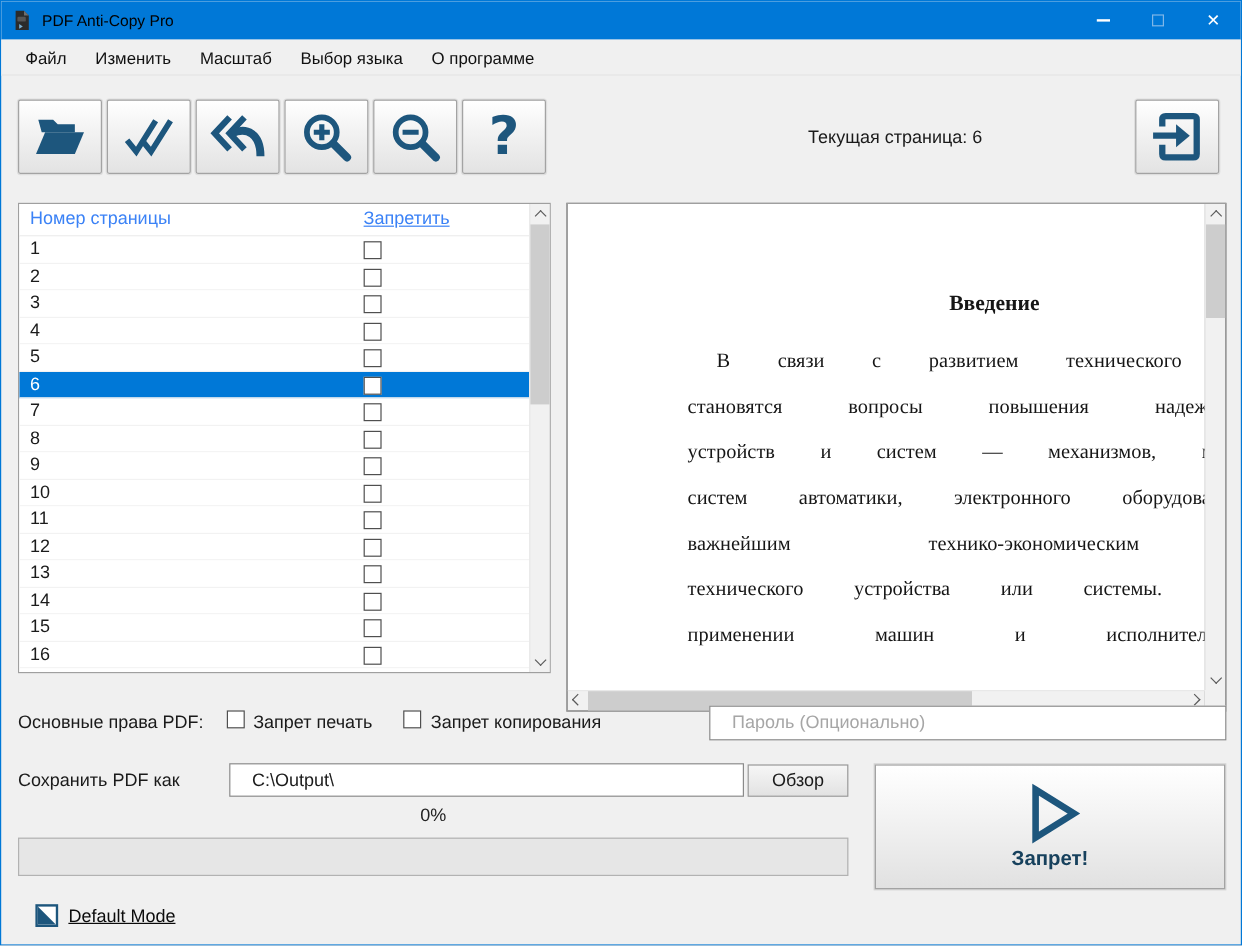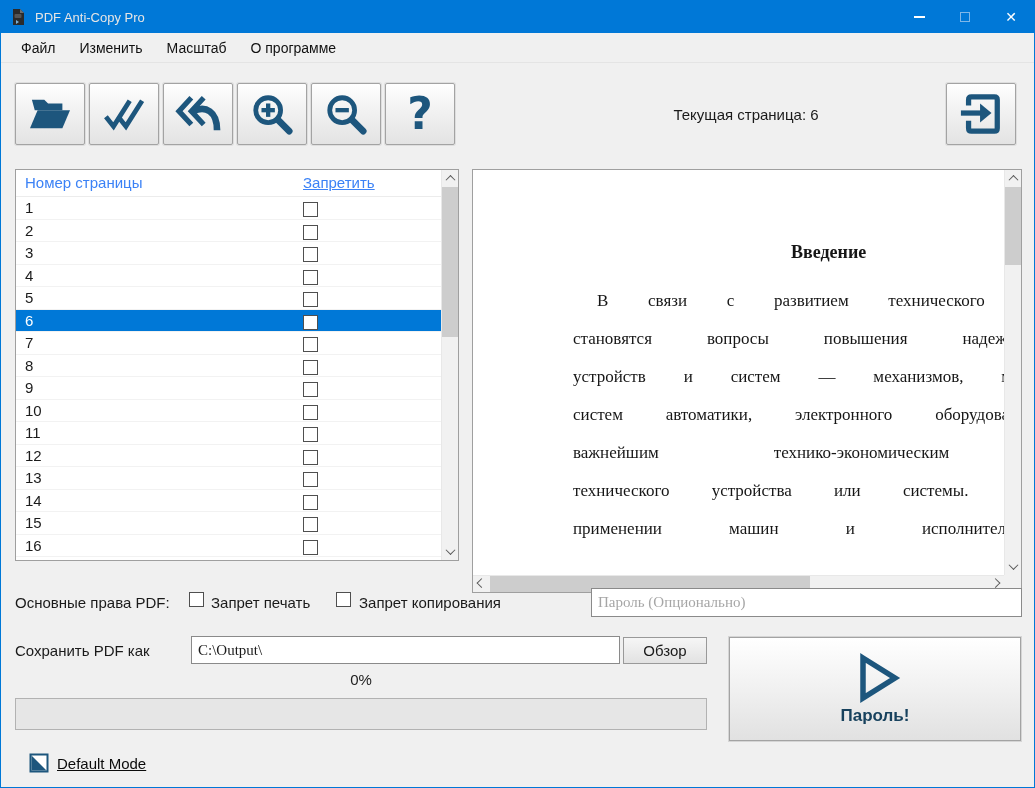--- a/index.html
+++ b/index.html
@@ -6,21 +6,21 @@
   html,body { background:#cfcfcf; }
   body { font-family:"Liberation Sans","DejaVu Sans",sans-serif; }
   .window{
     position:relative; width:1035px; height:788px; background:#f0f0f0;
     border:1px solid #0078d7; overflow:hidden;
   }
   
   .titlebar{ position:absolute; top:0; left:0; right:0; height:32px; background:#0078d7;
     display:flex; align-items:center; }
   .appicon{ width:18px; height:18px; margin:0 8px 0 8px; display:inline-flex; }
-  .wtitle{ color:#e5e5e5; font-size:13px; }
+  .wtitle{ color:#000000; font-size:13px; }
   .wcontrols{ position:absolute; right:0; top:0; height:32px; display:flex; }
   .wc{ width:46px; height:32px; display:flex; align-items:center; justify-content:center; color:#fff; font-size:13px; }
   .minbar{ width:11px; height:1.5px; background:#fff; display:block; }
   .maxbox{ width:10px; height:10px; border:1px solid #7fb7e8; display:block; }
   .wc.close{ font-size:14px; }
   
   .menubar{ position:absolute; top:32px; left:0; right:0; height:30px; background:#f0f0f0;
     border-bottom:1px solid #e4e4e4; display:flex; align-items:center; padding-left:8px; }
   .menu-item{ padding:0 12px; font-size:14px; color:#111; height:30px; line-height:30px; }
   
@@ -74,21 +74,21 @@
   .preview-panel .vsb{ bottom:17px; }
   .hsb{ position:absolute; left:0; right:17px; bottom:0; height:17px; background:#f1f1f1; border-top:1px solid #e8e8e8; }
   .hsb .arr{ position:absolute; top:0; width:17px; height:17px; display:flex; align-items:center; justify-content:center; }
   .hsb .arr.l{ left:0; } .hsb .arr.r{ right:0; }
   .hthumb{ position:absolute; top:0; height:17px; left:17px; width:320px; background:#cdcdcd; }
   .sbcorner{ position:absolute; right:0; bottom:0; width:17px; height:17px; background:#f1f1f1; }
   
   .lbl{ position:absolute; font-size:15px; color:#1a1a1a; }
   .cbx{ position:absolute; }
   .txt{ position:absolute; border:1px solid #8a8a8a; background:#fff; font-size:15px;
-    font-family:Liberation Serif, serif; padding:0 6px; color:#1a1a1a; }
+    font-family:Liberation Sans, sans-serif; padding:0 18px; color:#1a1a1a; }
   .txt::placeholder{ color:#a6a6a6; }
   .btn{ position:absolute; border:1px solid #999; background:linear-gradient(#f6f6f6,#e2e2e2);
     font-size:15px; color:#1a1a1a; display:flex; align-items:center; justify-content:center; }
   .pct{ position:absolute; left:14px; top:670px; width:692px; text-align:center; font-size:15px; color:#222; }
   .pbar{ position:absolute; left:14px; top:697px; width:692px; height:32px; background:#e6e6e6; border:1px solid #b2b2b2; }
   .startbtn{ position:absolute; left:728px; top:636px; width:292px; height:104px;
     border:1px solid #a3a3a3; box-shadow:0 0 0 1px #d5d5d5;
     background:linear-gradient(#ffffff,#f2f2f2 45%,#e1e1e1);
     display:flex; flex-direction:column; align-items:center; justify-content:center; gap:2px; }
   .startbtn .slabel{ font-weight:bold; font-size:17px; color:#17415d; }
@@ -118,20 +118,21 @@
           <span class="maxbox"></span>
         </span>
       <span class="wc close">✕</span>
     </div>
   </div>
 
   <div class="menubar" id="menubar">
       <span class="menu-item">Файл</span>
       <span class="menu-item">Изменить</span>
       <span class="menu-item">Масштаб</span>
+      <span class="menu-item">Выбор языка</span>
       <span class="menu-item">О программе</span>
     </div>
 
   <div class="toolrow">
     <div class="tbtn">
       <svg viewBox="0 0 48 42" width="46" height="40">
         <path d="M5 6h13l4 4h15v7H8z" fill="#1d567d"></path>
         <path d="M3 36 L11 17 H45 L37 36 Z" fill="#1d567d"></path>
       </svg>
     </div>
@@ -310,21 +311,21 @@
   <input type="text" class="txt" style="left: 190px; top: 635px; width: 429px; height: 28px;" value="C:\Output\">
   <button class="btn" style="left:622px;top:636px;width:84px;height:27px;text-align:center;">Обзор</button>
 
   <div class="pct">0%</div>
   <div class="pbar"></div>
 
   <button class="startbtn">
     <svg viewBox="0 0 56 52" width="56" height="52">
       <path d="M16 6 L48 26 L16 46 Z" fill="none" stroke="#1d567d" stroke-width="5.5"></path>
     </svg>
-    <span class="slabel">Пароль!</span>
+    <span class="slabel">Запрет!</span>
   </button>
 
   <span class="modeicon">
     <svg viewBox="0 0 20 20" width="20" height="20">
       <rect x="1.5" y="1.5" width="17" height="17" fill="#fff" stroke="#1d567d" stroke-width="2"></rect>
       <polygon points="2.5,2.5 17.5,17.5 2.5,17.5" fill="#1d567d"></polygon>
     </svg>
   </span>
   <a class="modelink">Default Mode</a>
 

